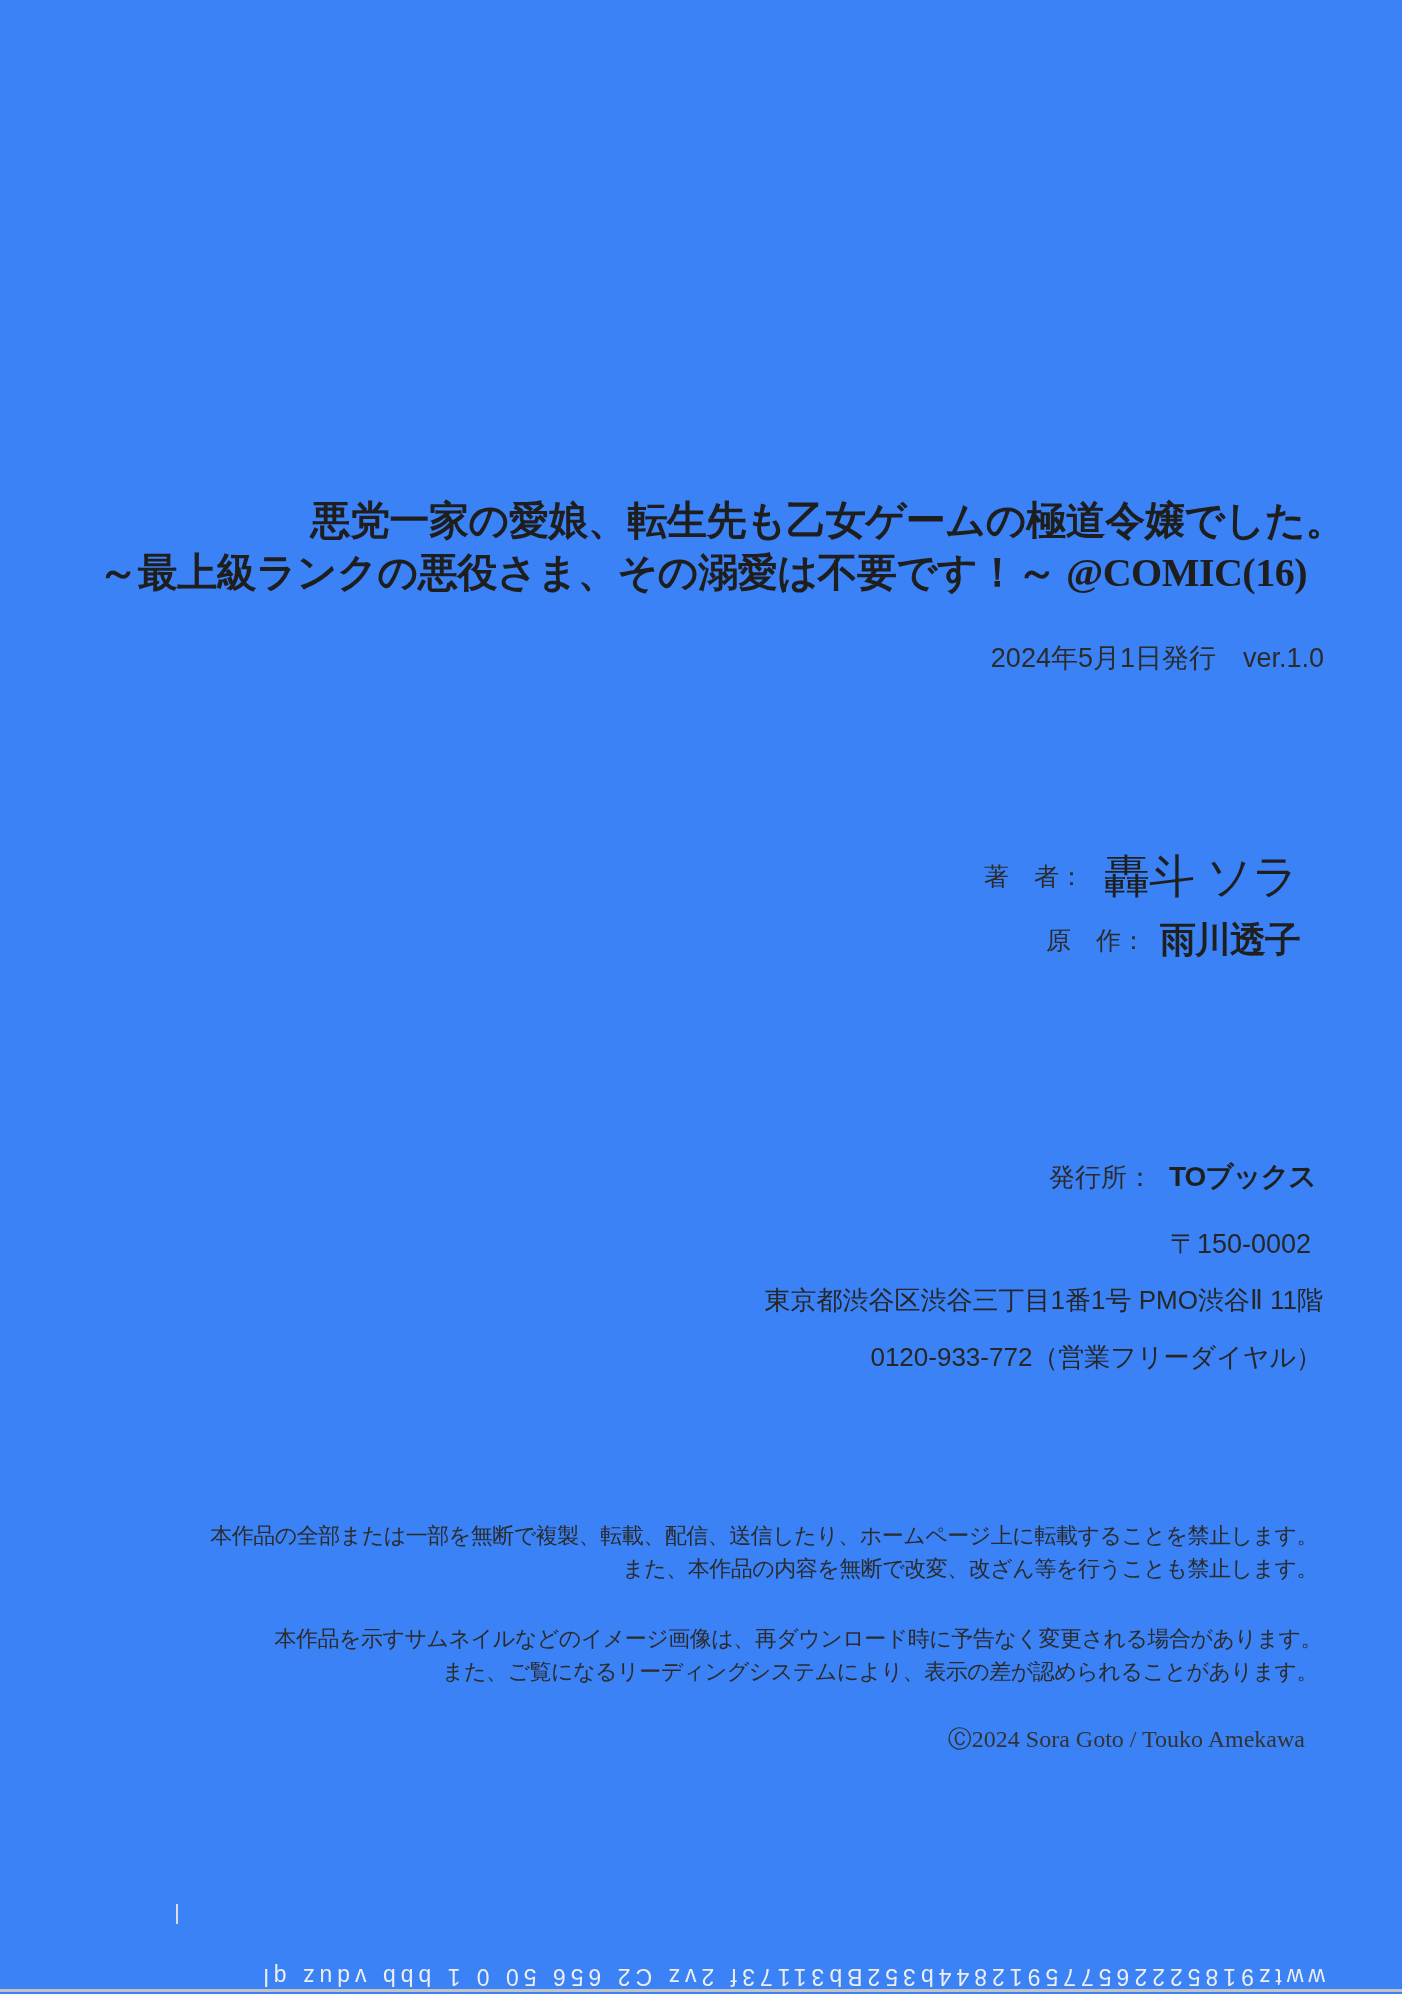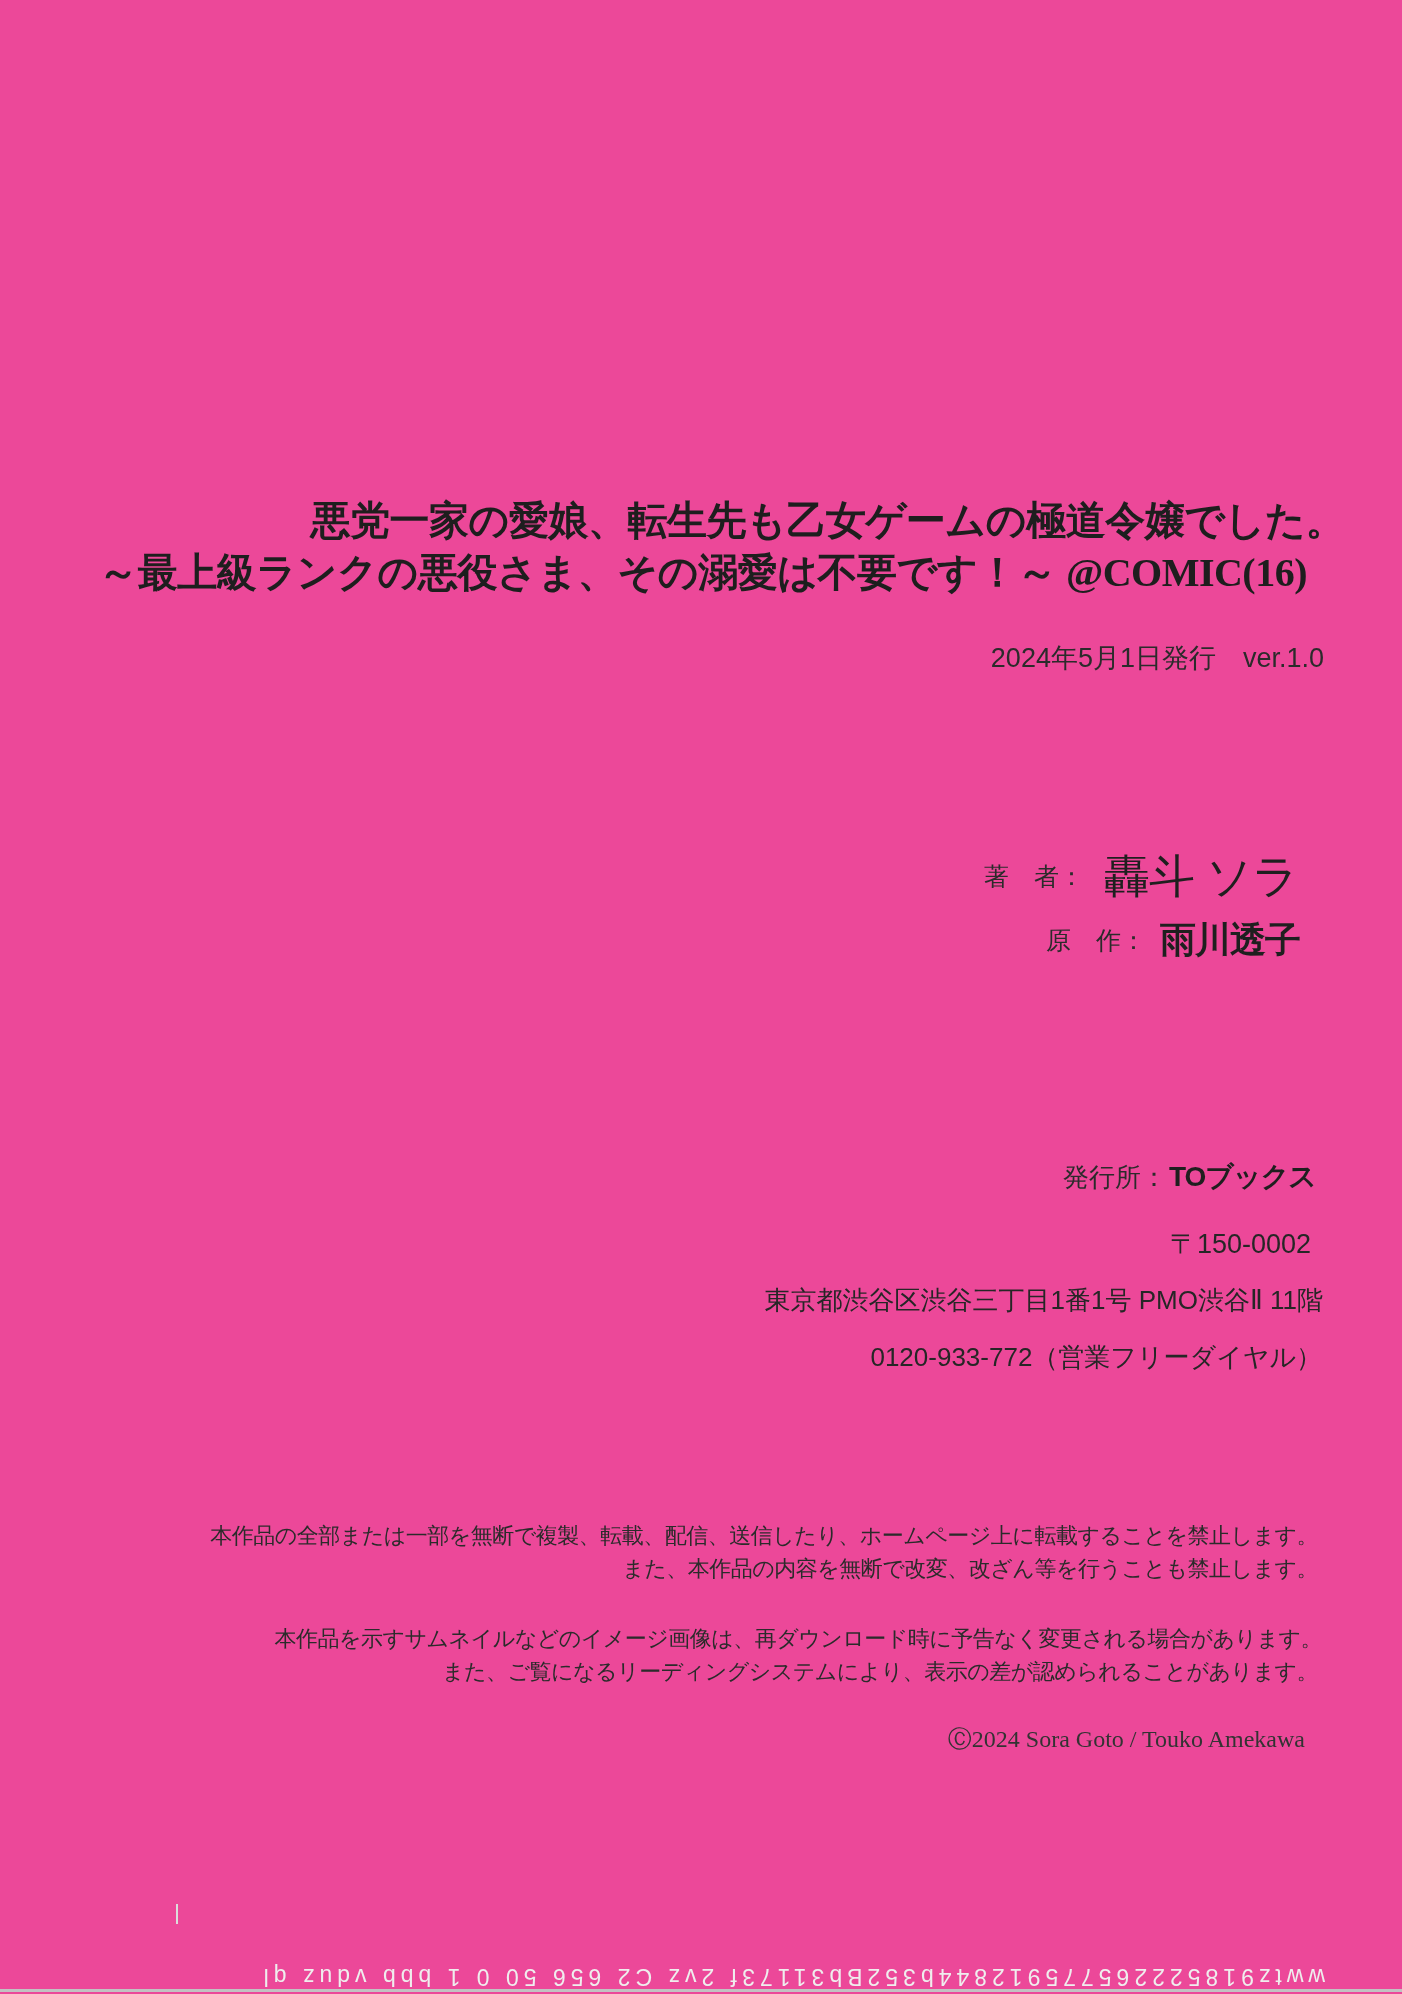--- a/index.html
+++ b/index.html
@@ -20,21 +20,21 @@
 
   #date-line{top:645px;right:78px;font-size:27px;color:#2b2b2b;}
 
   .credit-row{display:flex;align-items:center;}
   .credit-label{font-size:25px;color:#2b2b2b;}
   #author-row{top:848px;right:104px;height:56px;gap:20px;}
   #author-row .credit-name{font-size:46px;font-weight:400;letter-spacing:-1px;color:#1f1f1f;text-align:center;}
   #original-row{top:918px;right:102px;height:44px;gap:14px;}
   #original-row .credit-name{font-size:36px;font-weight:700;letter-spacing:-1px;color:#1f1f1f;}
 
-  #publisher-row{top:1151px;right:86px;height:52px;gap:2px;}
+  #publisher-row{top:1151px;right:86px;height:52px;gap:16px;}
   #publisher-row .credit-label{font-size:26px;}
   #publisher-row .credit-name{font-size:28px;font-weight:700;letter-spacing:-1px;color:#1f1f1f;}
 
   #postal{top:1231px;right:91px;font-size:27px;}
   #address{top:1287px;right:79px;font-size:26px;}
   #phone{top:1344px;right:80px;font-size:26px;}
 
   #notice{top:1460px;right:81px;font-size:24px;}
 
   .legal-line{font-size:22px;letter-spacing:-0.5px;color:#2b2b2b;}
@@ -52,21 +52,21 @@
     transform:rotate(180deg);
     filter:blur(0.4px);
     overflow:hidden;
   }
   #scan-artifact{top:1904px;left:176px;width:2px;height:20px;background:#dcdcdc;}
   #bottom-edge{top:1989px;left:0;width:1402px;height:3px;}
 </style>
 </head>
 <body>
 
-<div id="page" style="background: #ec4899;">
+<div id="page" style="background: #3b82f6;">
 
   <div id="title-line1" class="abs title-line serif">悪党一家の愛娘、転生先も乙女ゲームの極道令嬢でした。</div>
 
   <div id="title-line2" class="abs title-line serif">～最上級ランクの悪役さま、その溺愛は不要です！～ @COMIC(16)</div>
 
   <div id="date-line" class="abs">2024年5月1日発行　ver.1.0</div>
 
   <div id="author-row" class="abs credit-row">
     <span class="credit-label">著　者：</span>
     <span class="credit-name">轟斗 ソラ</span>

